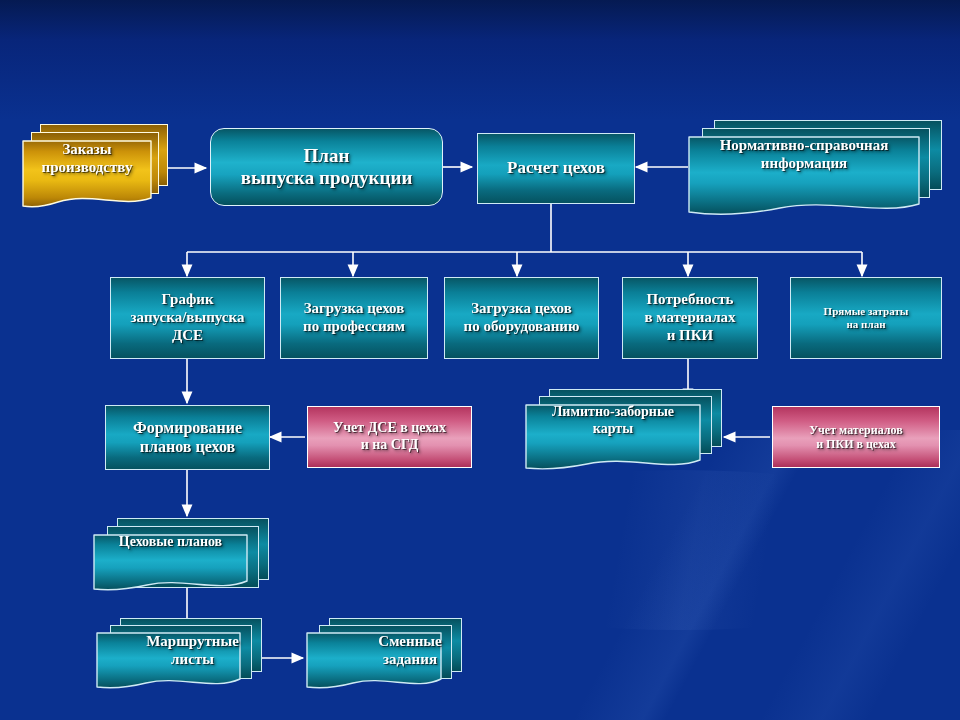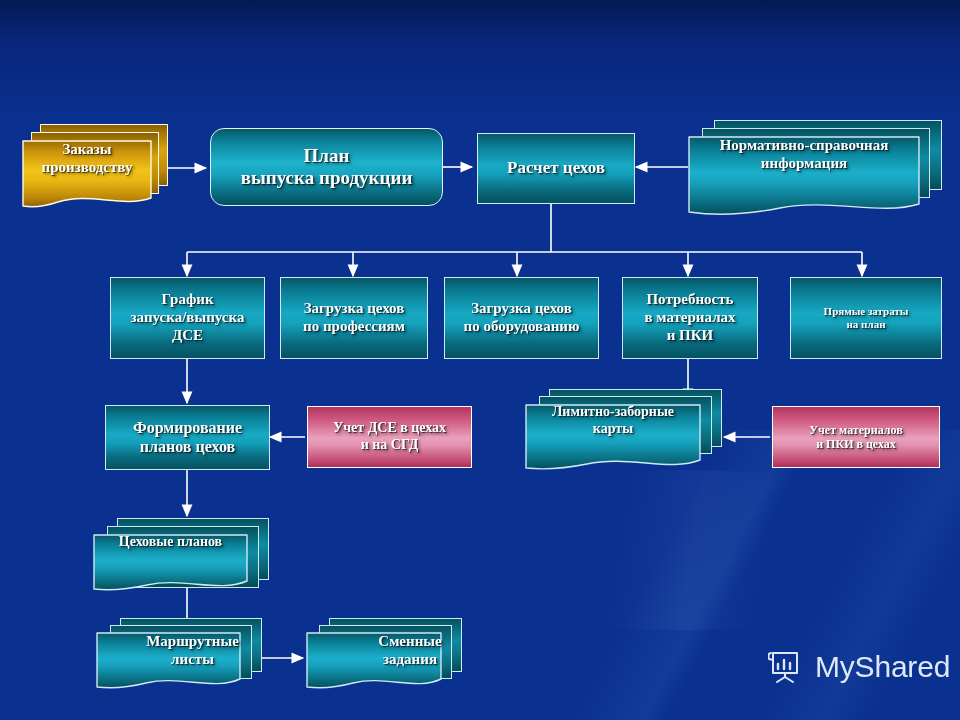--- a/index.html
+++ b/index.html
@@ -367,28 +367,14 @@
     <div class="doc-wave" style="left:306px;top:632px;">
       <svg width="136" height="62" viewBox="0 0 136 62">
         <path d="M1,1 H135 V47 C111,59 79,43 47,51 C32,55 16,57 1,55 Z" fill="url(#tealg1)" stroke="#cfeaf5" stroke-width="1.4" stroke-linejoin="round"></path>
       </svg>
     </div>
     <div class="doc-label" style="left:318px;top:632px;width:136px;height:48px;font-size:15px;margin-left:24px;">
       <span>Сменные<br>задания</span>
     </div>
   </div>
 
-  <div class="watermark">
-    <svg width="38" height="38" viewBox="0 0 38 38">
-      <g stroke="#dfe8f7" stroke-width="2" fill="none" stroke-linejoin="round" stroke-linecap="round">
-        <path d="M5 5 h24 v20 h-24 z"></path>
-        <path d="M3 5 c-1.6 0 -2.6 1.6 -2.6 3.4 0 1.8 1 3.2 2.6 3.2 h2"></path>
-        <path d="M17 25 v4"></path>
-        <path d="M9 34 l8 -5 l8 5"></path>
-        <path d="M10 21 v-5" stroke-width="2.4"></path>
-        <path d="M16 21 v-9" stroke-width="2.4"></path>
-        <path d="M22 21 v-6" stroke-width="2.4"></path>
-      </g>
-    </svg>
-    <span class="watermark-text">MyShared</span>
-  </div>
 
 </div>
 
 </body></html>

